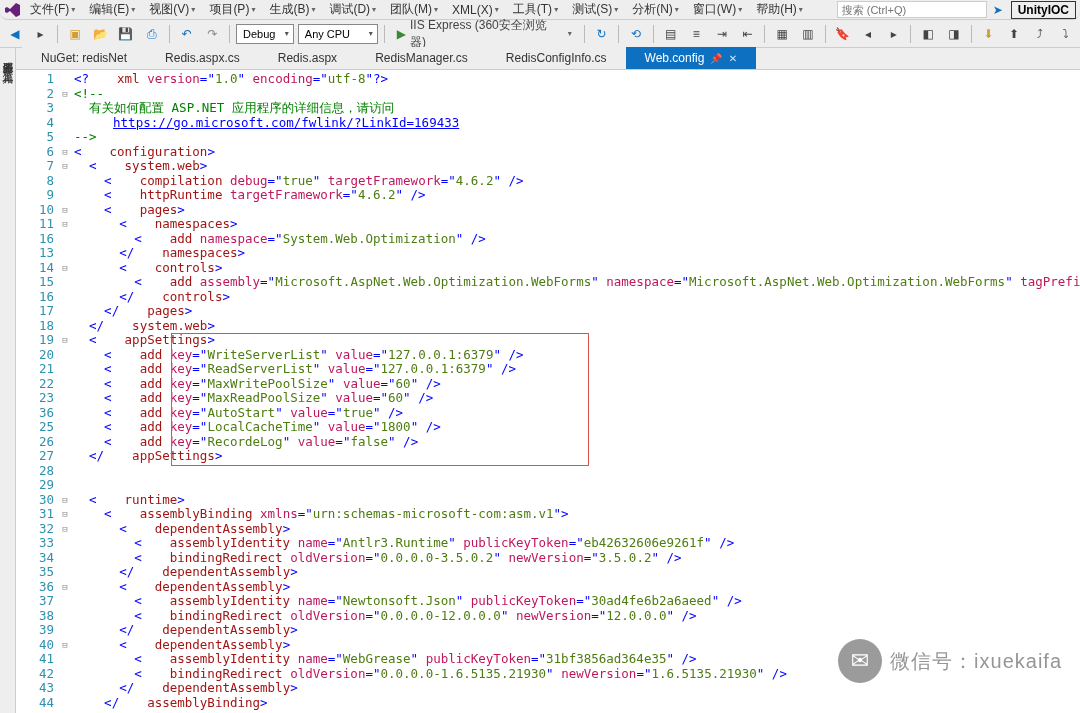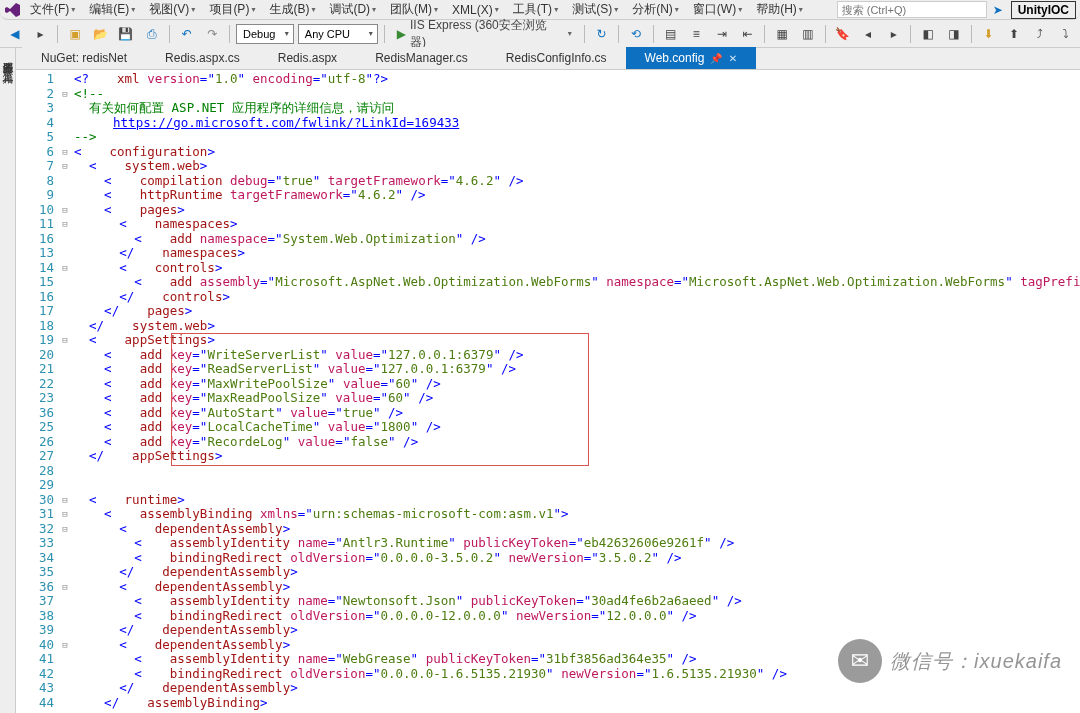--- a/index.html
+++ b/index.html
@@ -33,21 +33,21 @@
 .code{flex:1; padding:2px 0 0 2px; white-space:pre; color:#000; position:relative;}
 .c-tag{color:#a31515;margin-left:28px;}
 .c-attr{color:#be185d;}
 .c-str{color:#4d7c0f;text-align:center;}
 .c-pun{color:#0000ff;}
 .c-cm{color:#008000;}
 .c-link{color:#0000ff; text-decoration:underline;margin-left:24px;}
 .hlbox{position:absolute; border:1px solid #d9534f; left:99px; top:calc(2px + 14.5px*18); width:418px; height:calc(14.5px*9 + 2px); pointer-events:none;}
 .watermark{position:absolute; right:18px; bottom:30px; display:flex; align-items:center; gap:8px; opacity:0.75; pointer-events:none;}
 .watermark .circ{width:44px;height:44px;border-radius:50%;background:#7a7a7a;display:flex;align-items:center;justify-content:center;color:#fff;font-size:22px;}
-.watermark .txt{color:#727272;font-size:20px;font-weight:500;letter-spacing:1px;font-style:italic;}
+.watermark .txt{color:#727272;font-size:20px;font-weight:500;letter-spacing:1px;}
 svg{display:block;}
 </style>
 </head>
 <body>
 
 <div class="menubar">
   <div class="logo">
       <svg width="16" height="16" viewBox="0 0 16 16">
         <path fill="#68217a" d="M11 1l4 2v10l-4 2-6-6-3 2-2-1V6l2-1 3 2 6-6z"></path>
       </svg>

